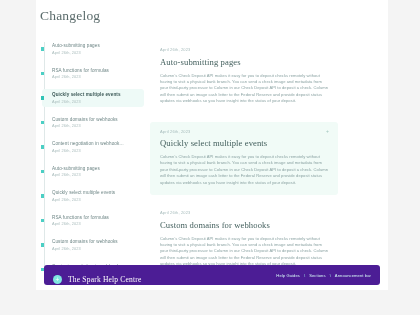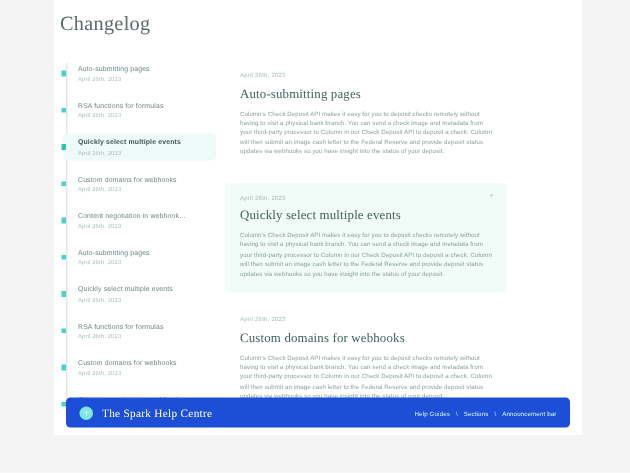--- a/index.html
+++ b/index.html
@@ -160,25 +160,24 @@
     text-align: left;
   }
 
   
   .bottom-bar {
     position: absolute;
     left: 44px;
     top: 265px;
     width: 336px;
     height: 20px;
-    background: #1d4ed8;
+    background: #4c1d95;
     border-radius: 3px;
     display: flex;
-    align-items: center;
-    padding: 0 9px;
+    padding: 10px 9px;
   }
   .bb-logo {
     width: 9px;
     height: 9px;
     border-radius: 50%;
     background: #7fe7e0;
     color: #ffffff;
     font-size: 6.5px;
     line-height: 9px;
     text-align: center;

